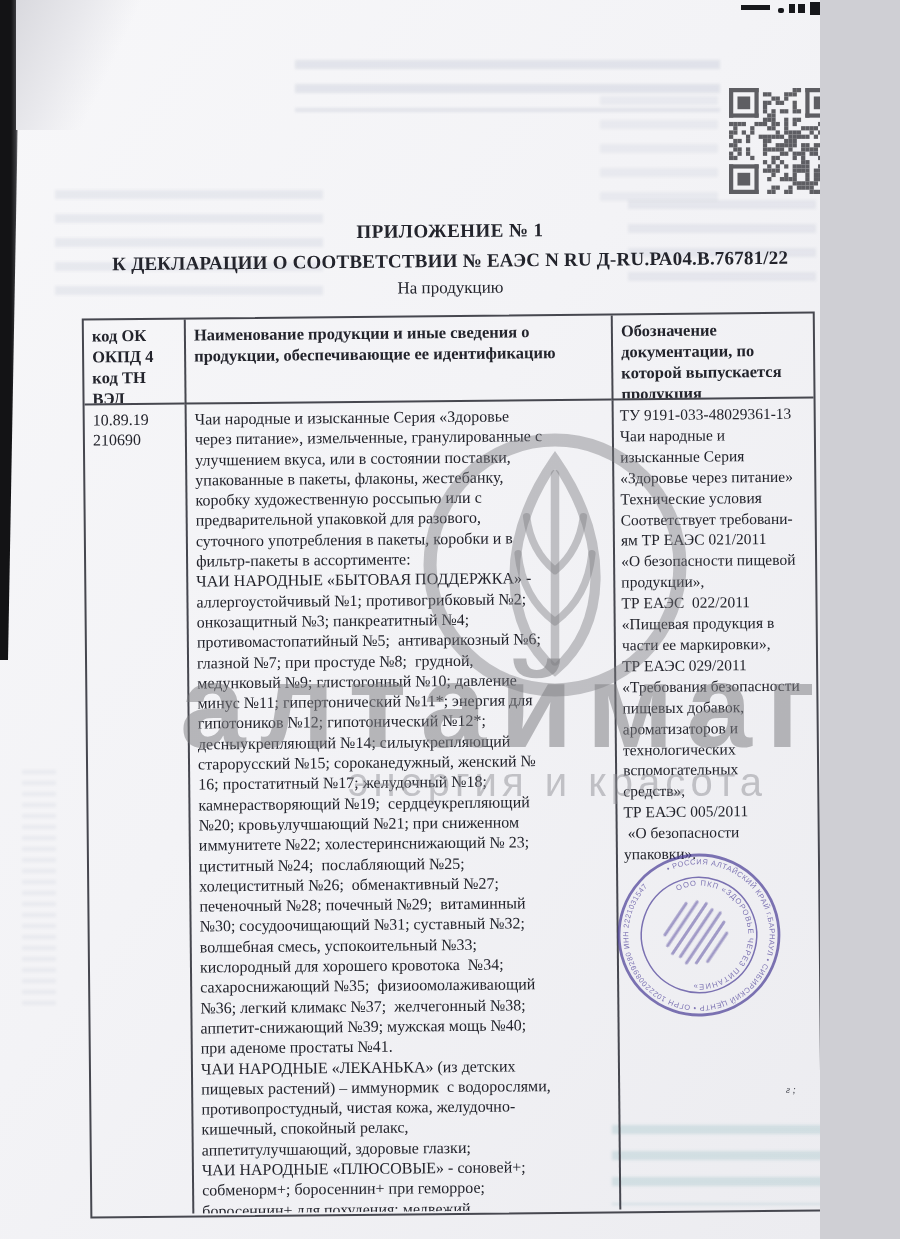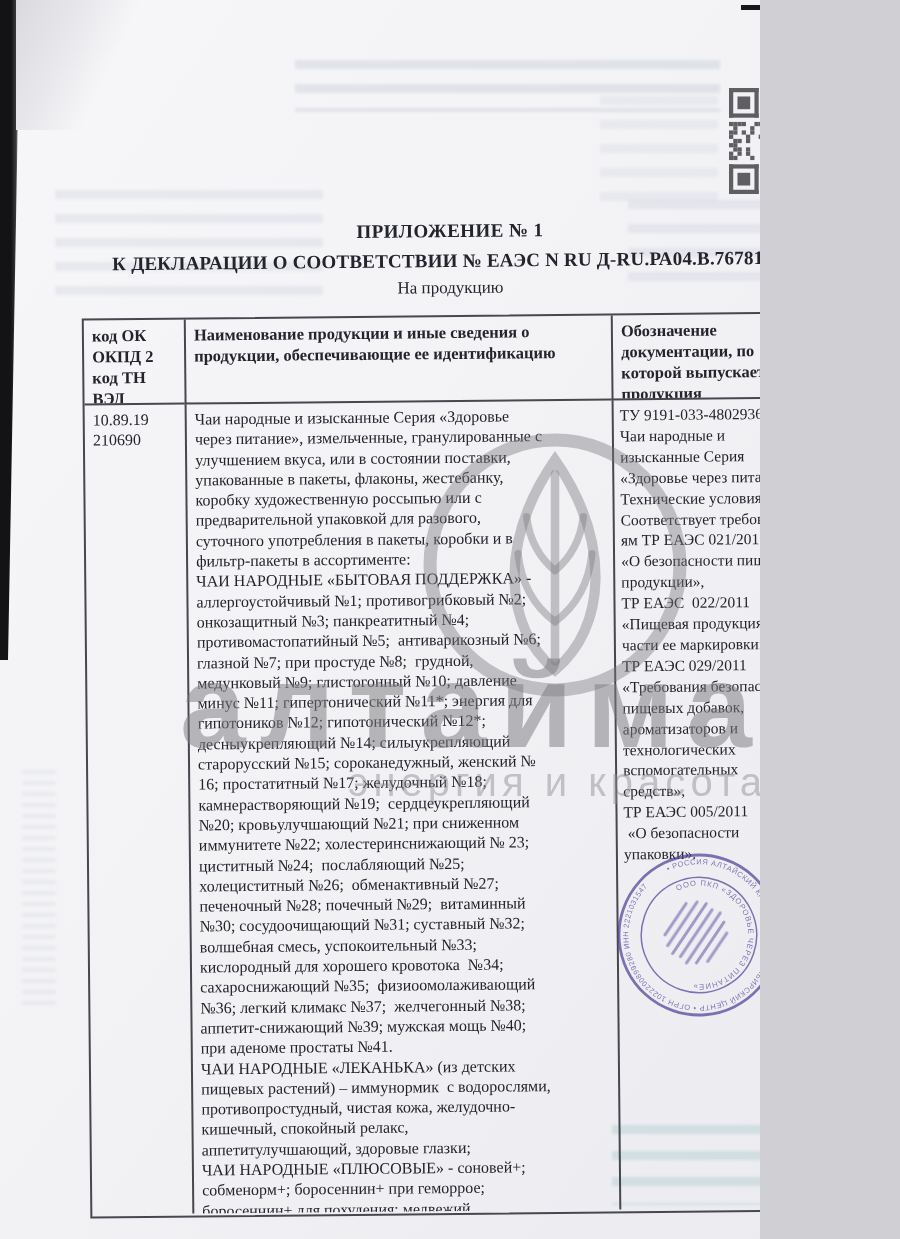--- a/index.html
+++ b/index.html
@@ -1,16 +1,16 @@
 <!DOCTYPE html>
 <html><head>
 <meta charset="utf-8">
 <style>
   html,body{margin:0;padding:0;background:#cfcfd4;}
-  .page{position:relative;width:760px;height:1239px;overflow:hidden;
+  .page{position:relative;width:820px;height:1239px;overflow:hidden;
         background:linear-gradient(125deg,#f7f7f9 0%,#f3f3f6 45%,#ececf0 100%);
         font-family:"Liberation Serif",serif;color:#23242c;}
   
   .left-strip{position:absolute;left:0;top:0;width:20px;height:660px;
         background:linear-gradient(to right,#131315 55%,#3a3a3e 80%,rgba(60,60,64,0));
         clip-path:polygon(0 0,100% 0,40% 100%,0 100%);}
   .corner-shade{position:absolute;left:16px;top:0;width:150px;height:130px;
         background:linear-gradient(115deg,#d9d9de 0%,#e9e9ed 35%,rgba(240,240,244,0) 60%);}
   
   .top-marks span{position:absolute;background:#17181c;}
@@ -316,21 +316,21 @@
       <rect x="88.2" y="100.80000000000001" width="4.2" height="4.2" fill="#3a3a3f"></rect>
     </svg>
 
   <div class="doc">
     <div class="t1">ПРИЛОЖЕНИЕ № 1</div>
     <div class="t2">К ДЕКЛАРАЦИИ О СООТВЕТСТВИИ № ЕАЭС N RU Д-RU.РА04.В.76781/22</div>
     <div class="t3">На продукцию</div>
 
     <div class="tbl">
       <div class="cell hdr c1">код ОК
-ОКПД 2
+ОКПД 4
 код ТН ВЭД</div>
       <div class="cell hdr c2">Наименование продукции и иные сведения о
 продукции, обеспечивающие ее идентификацию</div>
       <div class="cell hdr c3">Обозначение
 документации, по
 которой выпускается
 продукция</div>
       <div class="cell bd c1">10.89.19
 210690</div>
       <div class="cell bd c2">Чаи народные и изысканные Серия «Здоровье

